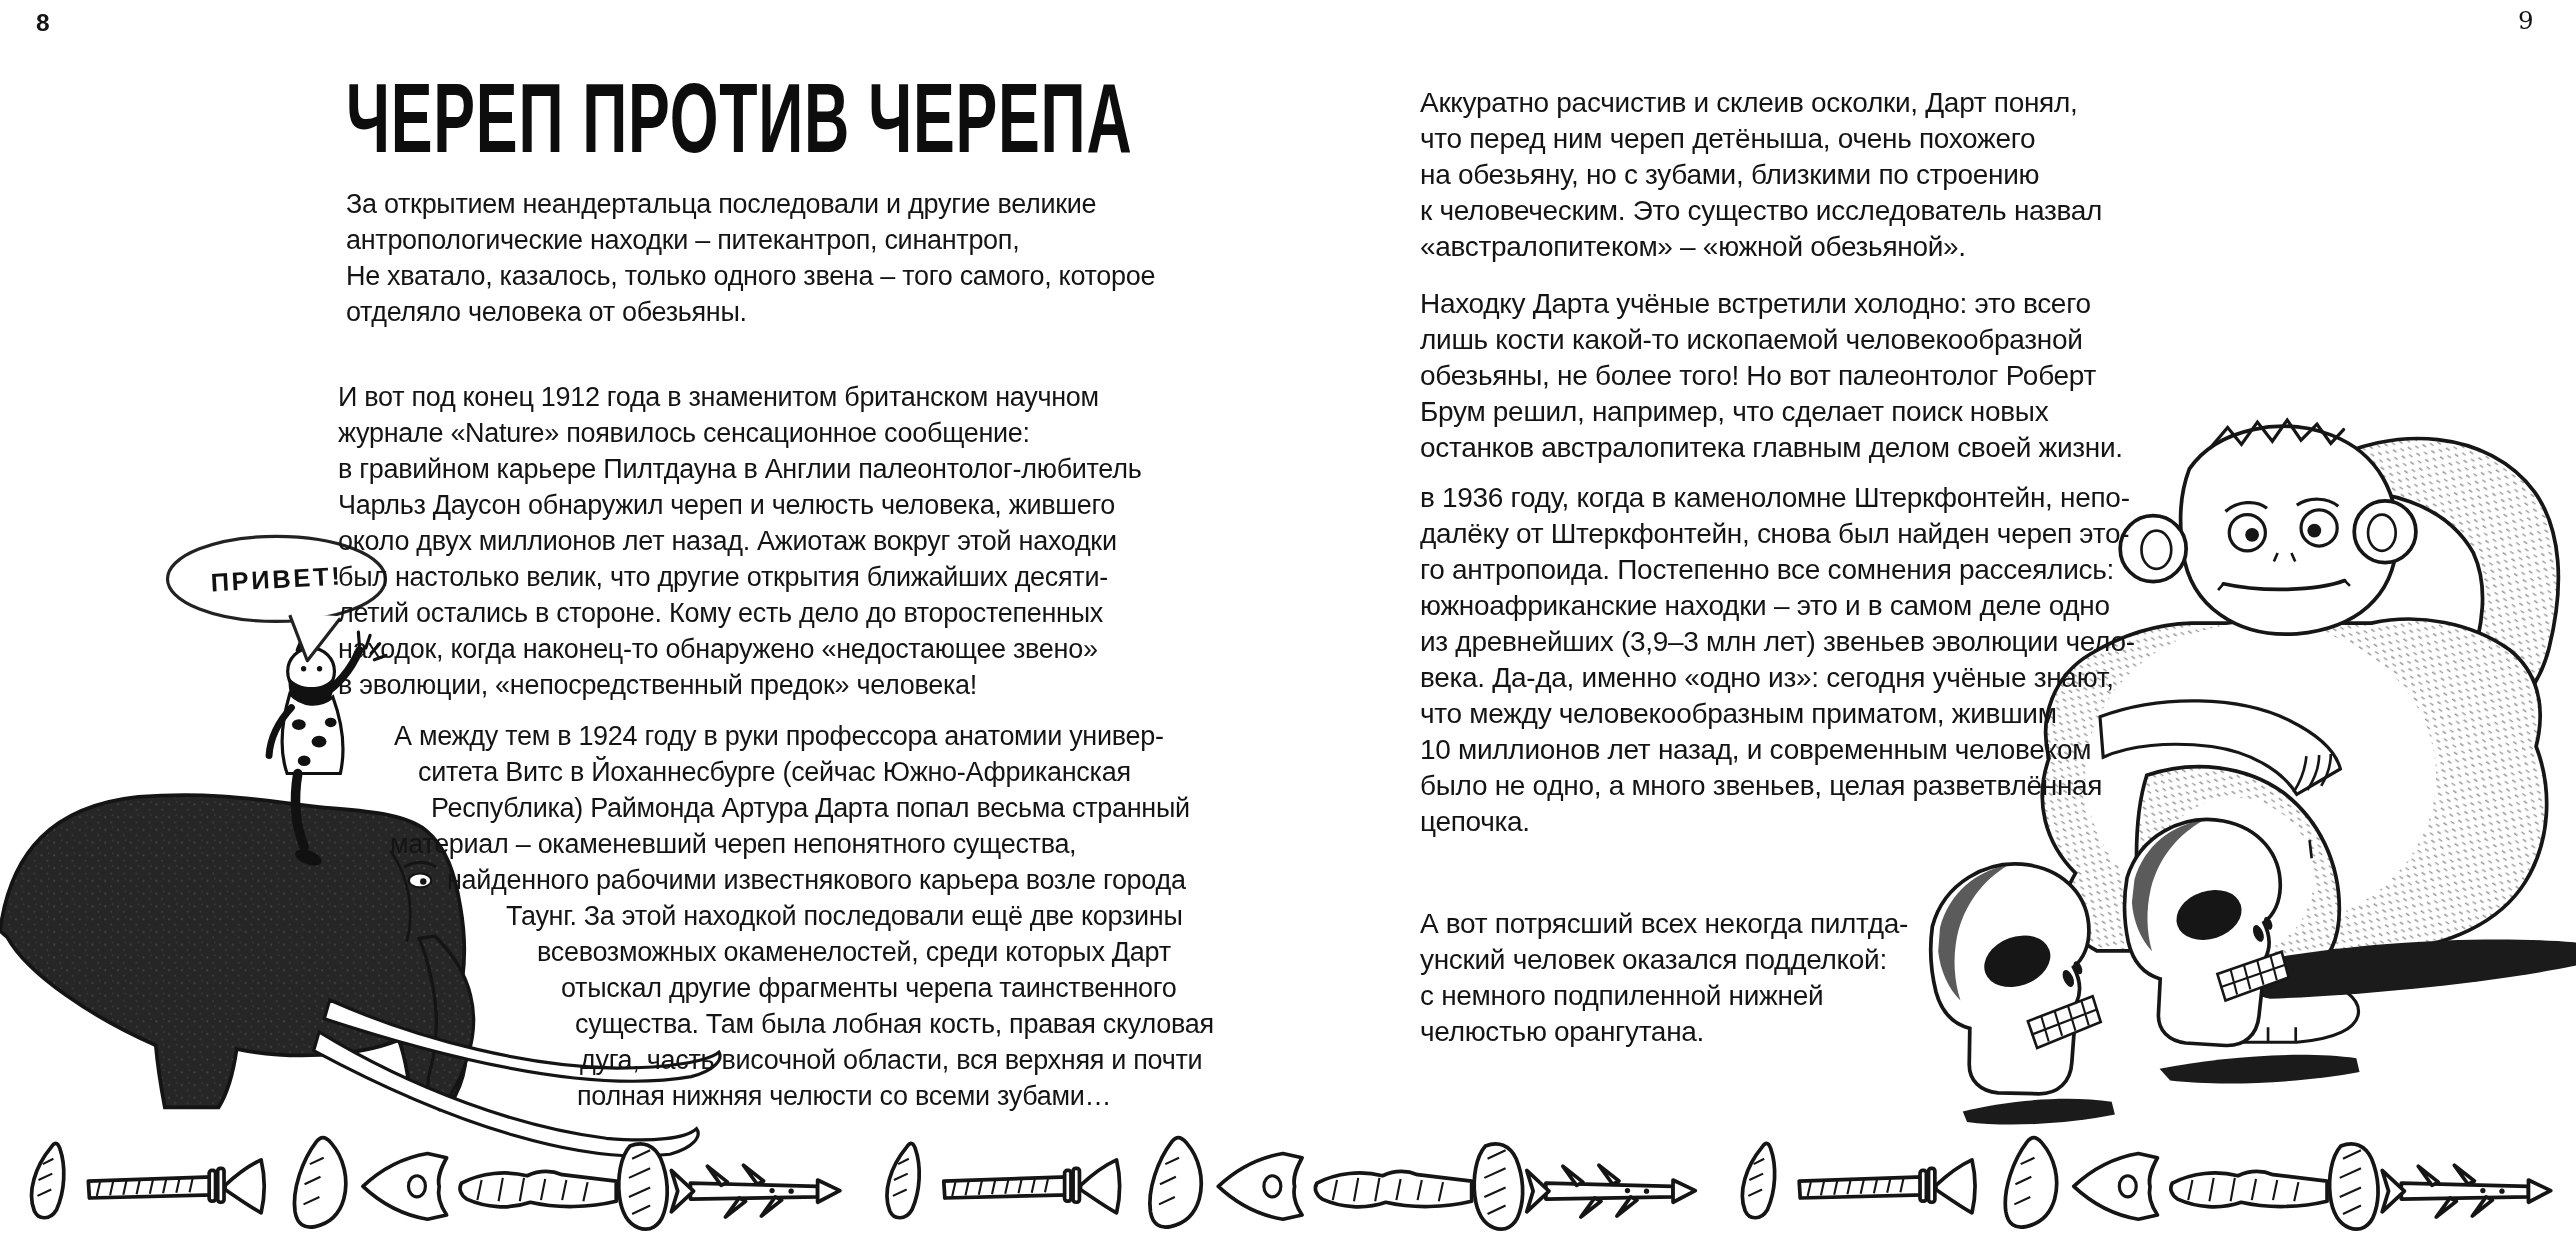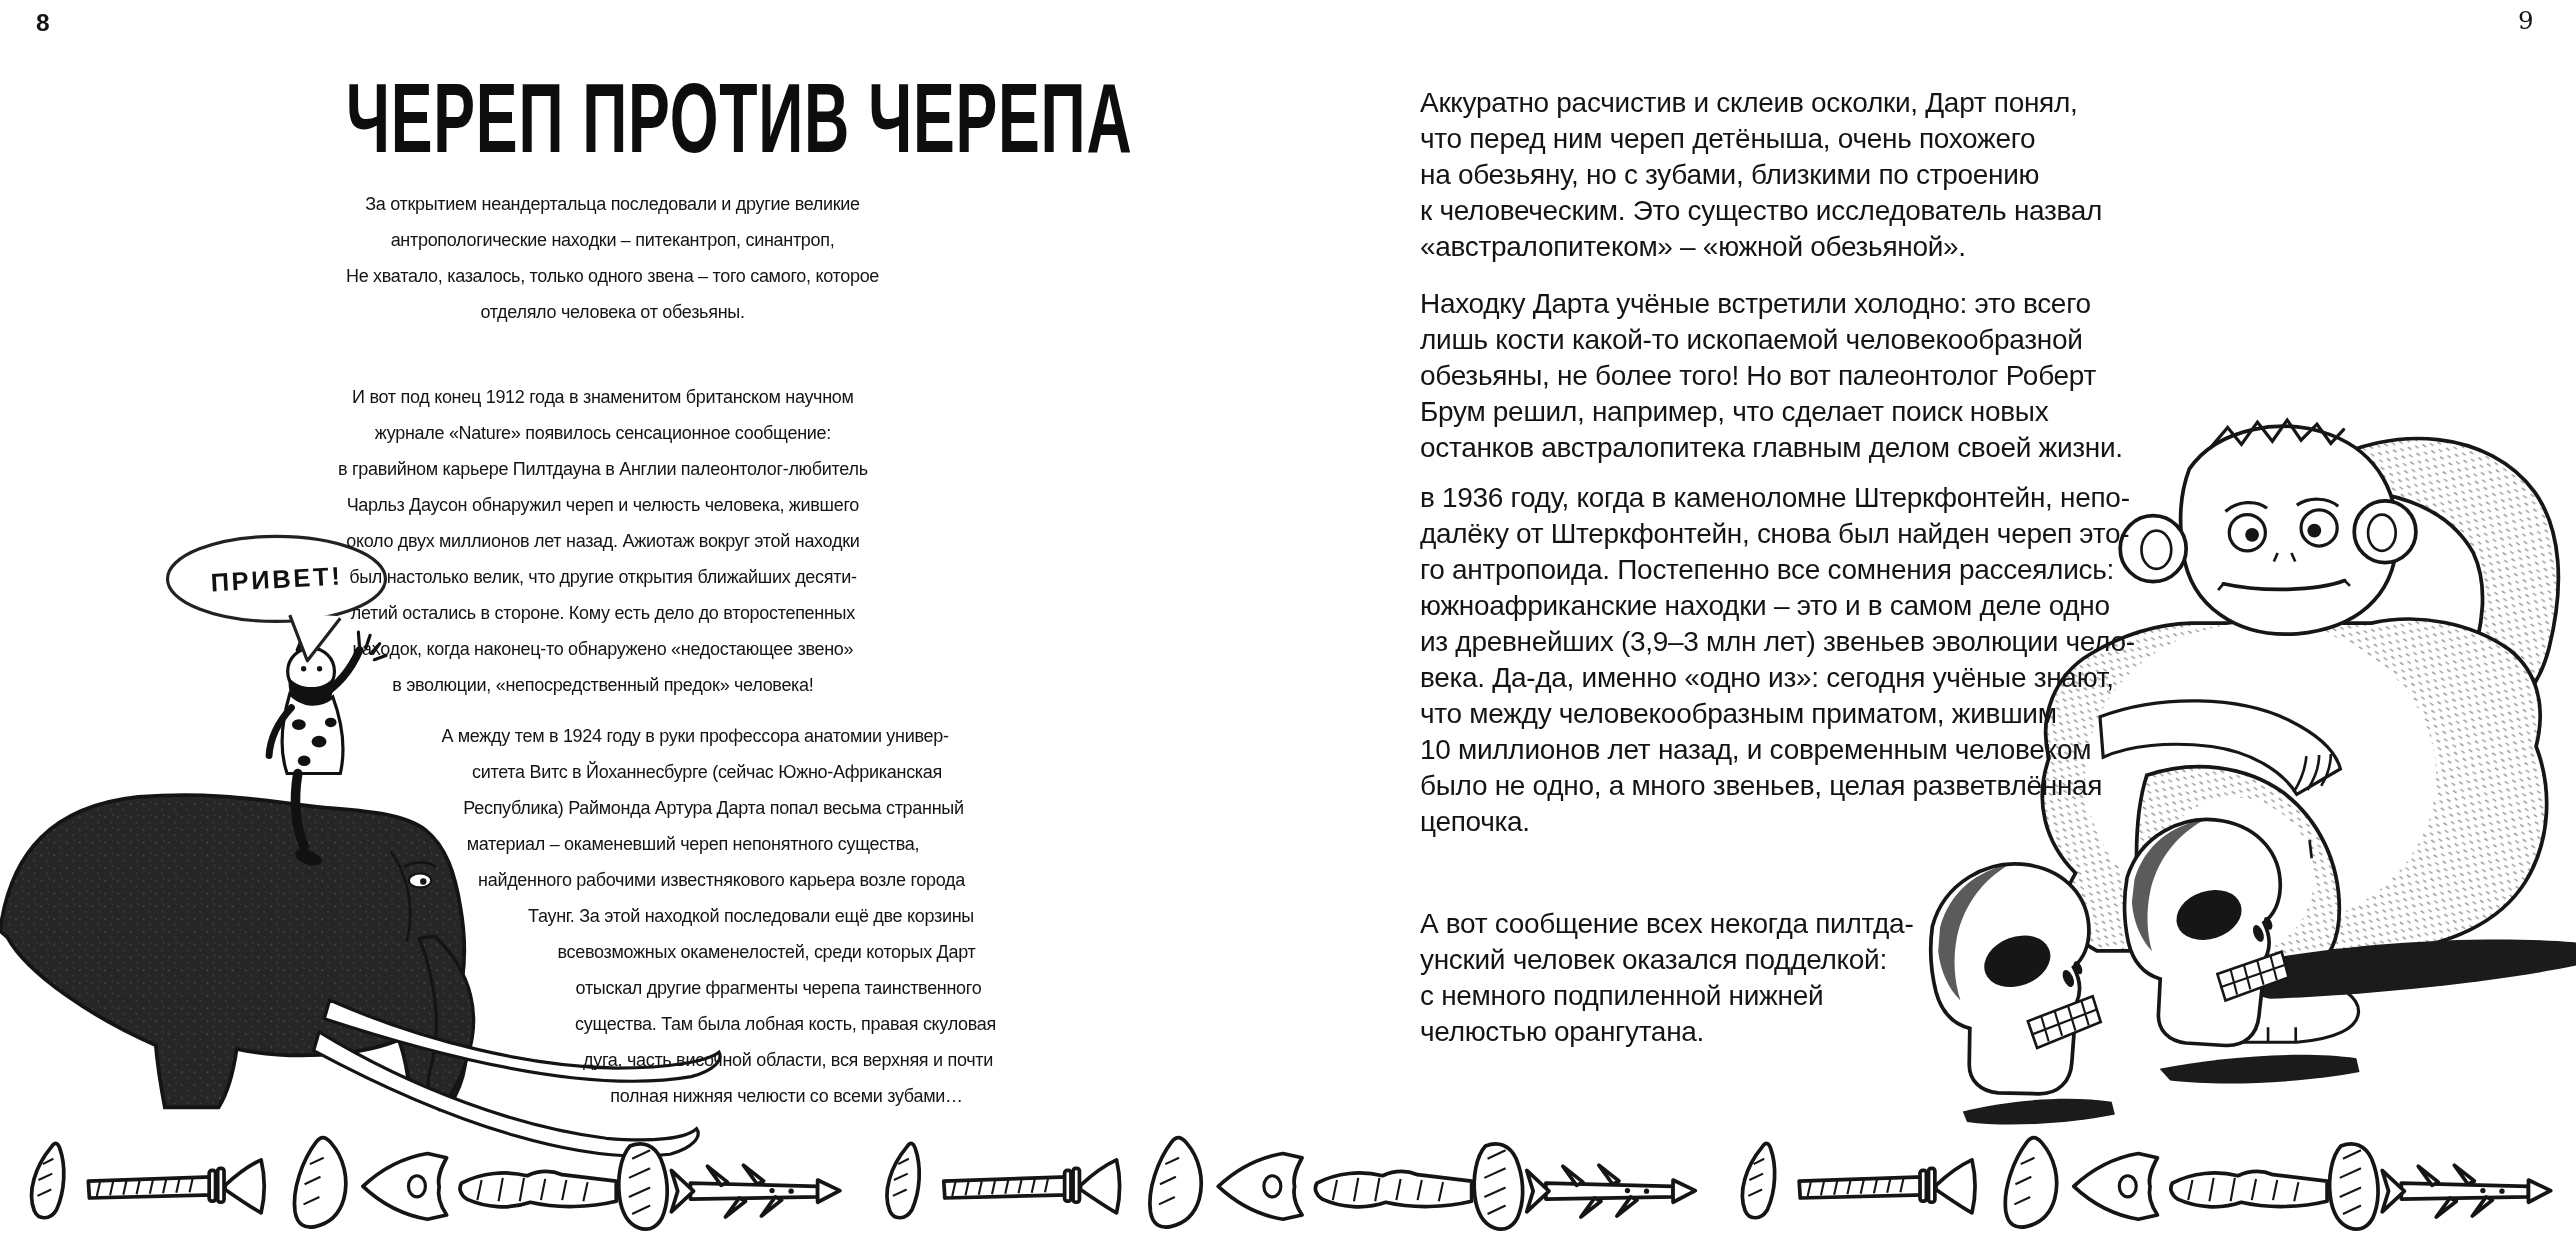--- a/index.html
+++ b/index.html
@@ -10,21 +10,21 @@
   .pgnum { position:absolute; font-size:24.5px; font-weight:bold; color:#141414; }
   #pg-left  { left:36px;  top:8.5px; }
   #pg-right { left:2518px; top:6.4px; font-family:"DejaVu Serif", serif; font-weight:normal; }
   .title {
     position:absolute; left:346px; top:69px; margin:0;
     font-size:98px; font-weight:bold; line-height:1; letter-spacing:1.1px;
     white-space:nowrap; transform:scale(0.64,1.0); transform-origin:0 0; color:#0d0d0d;
   }
   .para { position:absolute; }
   .para .line { height:36px; line-height:36px; white-space:nowrap; letter-spacing:-0.3px; }
-  .left-col  .line { font-size:18px;text-align:center; }
+  .left-col  .line { font-size:27px; }
   .right-col .line { font-size:28px; }
   #l-p1 { left:346px; top:186px;  }
   #l-p2 { left:338px; top:379px;  }
   #l-p3 { left:346px; top:718px; }
   #r-p1 { left:1420px; top:85px;  }
   #r-p2 { left:1420px; top:286px;  }
   #r-p3 { left:1420px; top:480px;  }
   #r-p4 { left:1420px; top:906px; }
   
   #l-p3 .line:nth-child(1){margin-left:48px}
@@ -217,21 +217,21 @@
       <div class="line">го антропоида. Постепенно все сомнения рассеялись:</div>
       <div class="line">южноафриканские находки – это и в самом деле одно</div>
       <div class="line">из древнейших (3,9–3 млн лет) звеньев эволюции чело-</div>
       <div class="line">века. Да-да, именно «одно из»: сегодня учёные знают,</div>
       <div class="line">что между человекообразным приматом, жившим</div>
       <div class="line">10 миллионов лет назад, и современным человеком</div>
       <div class="line">было не одно, а много звеньев, целая разветвлённая</div>
       <div class="line">цепочка.</div>
     </div>
   <div class="para right-col" id="r-p4">
-      <div class="line">А вот сообщение всех некогда пилтда-</div>
+      <div class="line">А вот потрясший всех некогда пилтда-</div>
       <div class="line">унский человек оказался подделкой:</div>
       <div class="line">с немного подпиленной нижней</div>
       <div class="line">челюстью орангутана.</div>
     </div>
 
   <svg class="tools" viewBox="0 0 4843 200">
     <defs>
       <g id="toolset" fill="#ffffff" stroke="#151515" stroke-width="7" stroke-linejoin="round">
         <path d="M88,38 C58,74 42,122 56,158 C64,176 86,176 98,156 C114,120 116,74 104,40 C99,26 93,30 88,38 Z"></path>
         <path d="M72,70 l20,-10 M64,100 l26,-12 M62,130 l26,-12" stroke-width="4" fill="none"></path>

